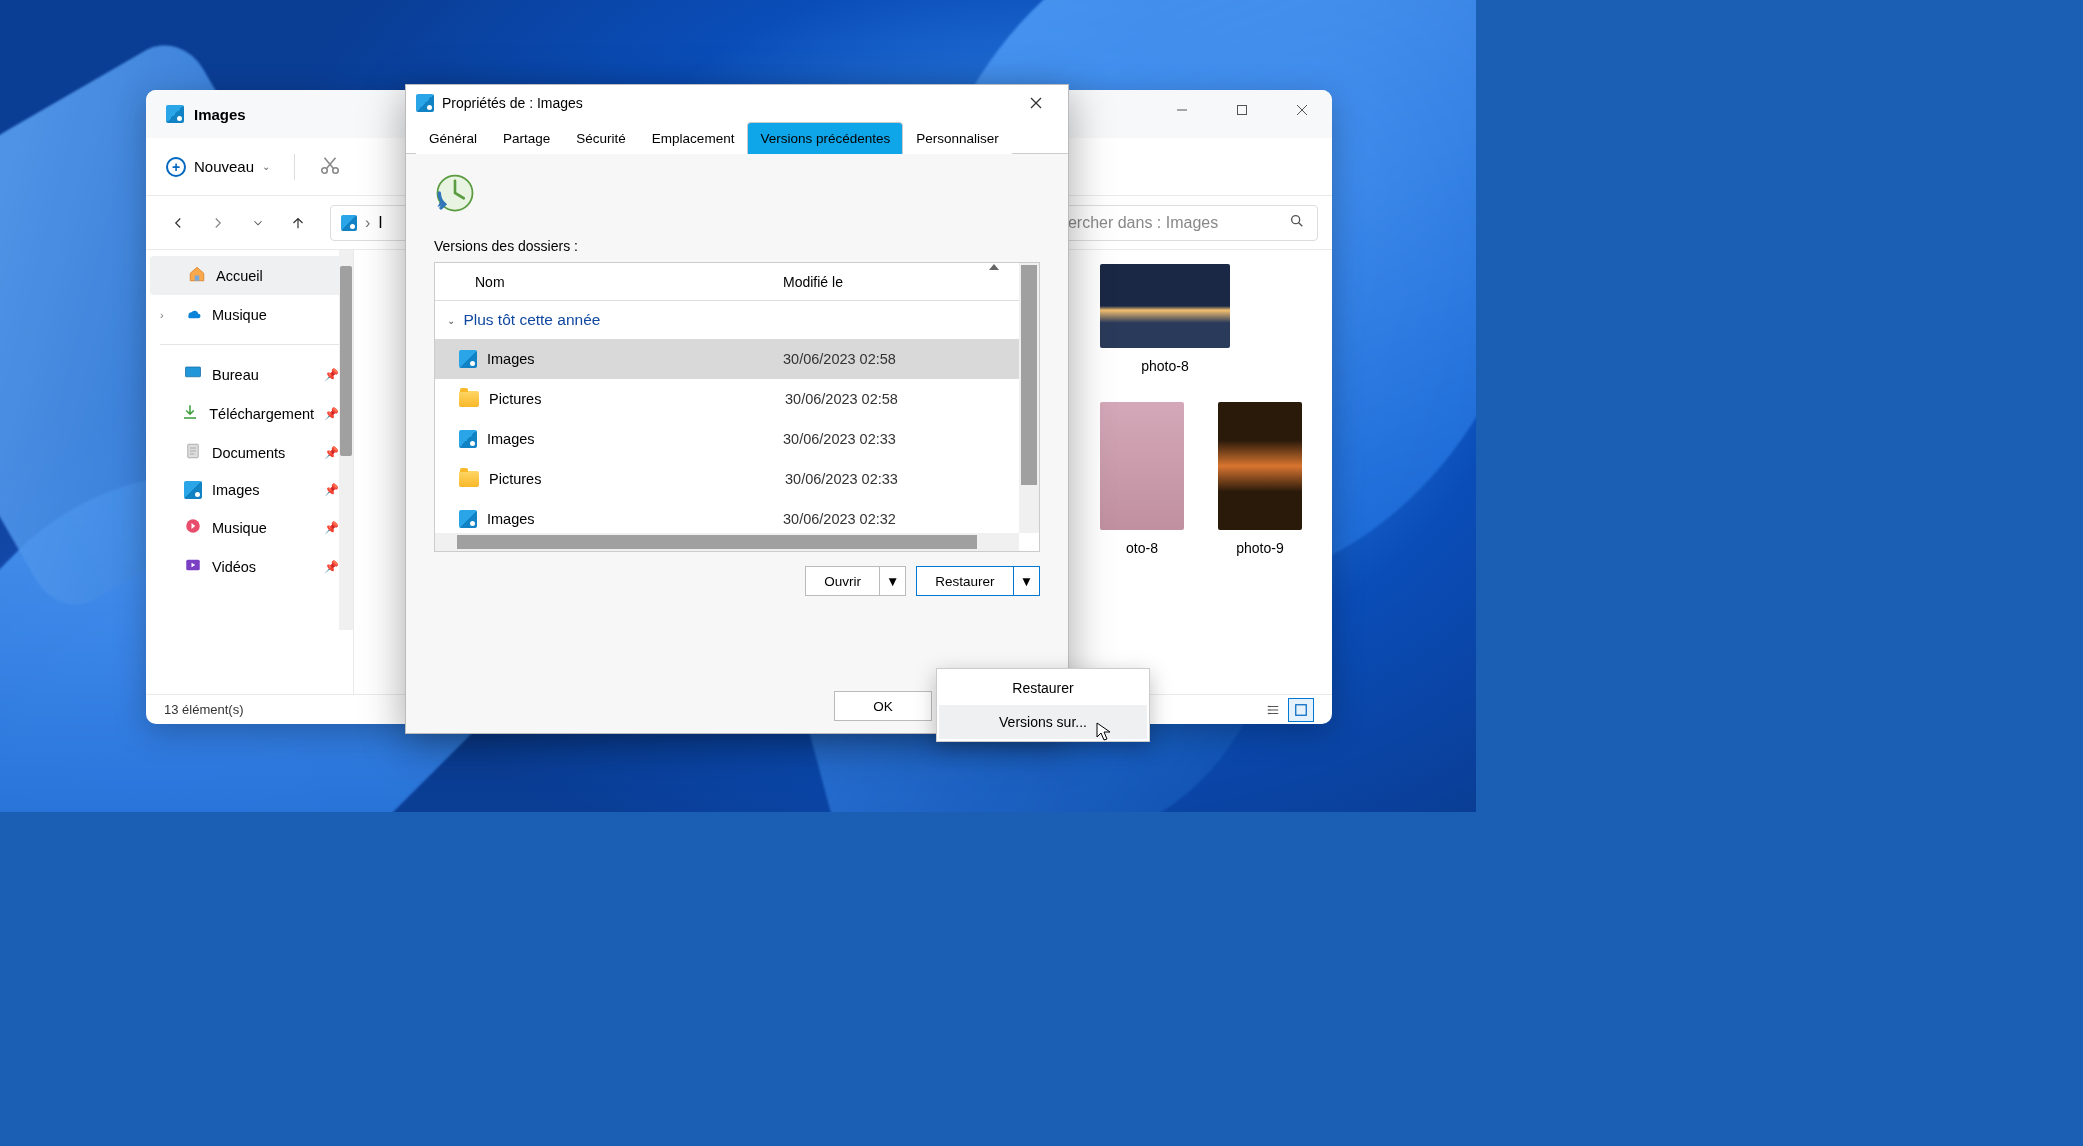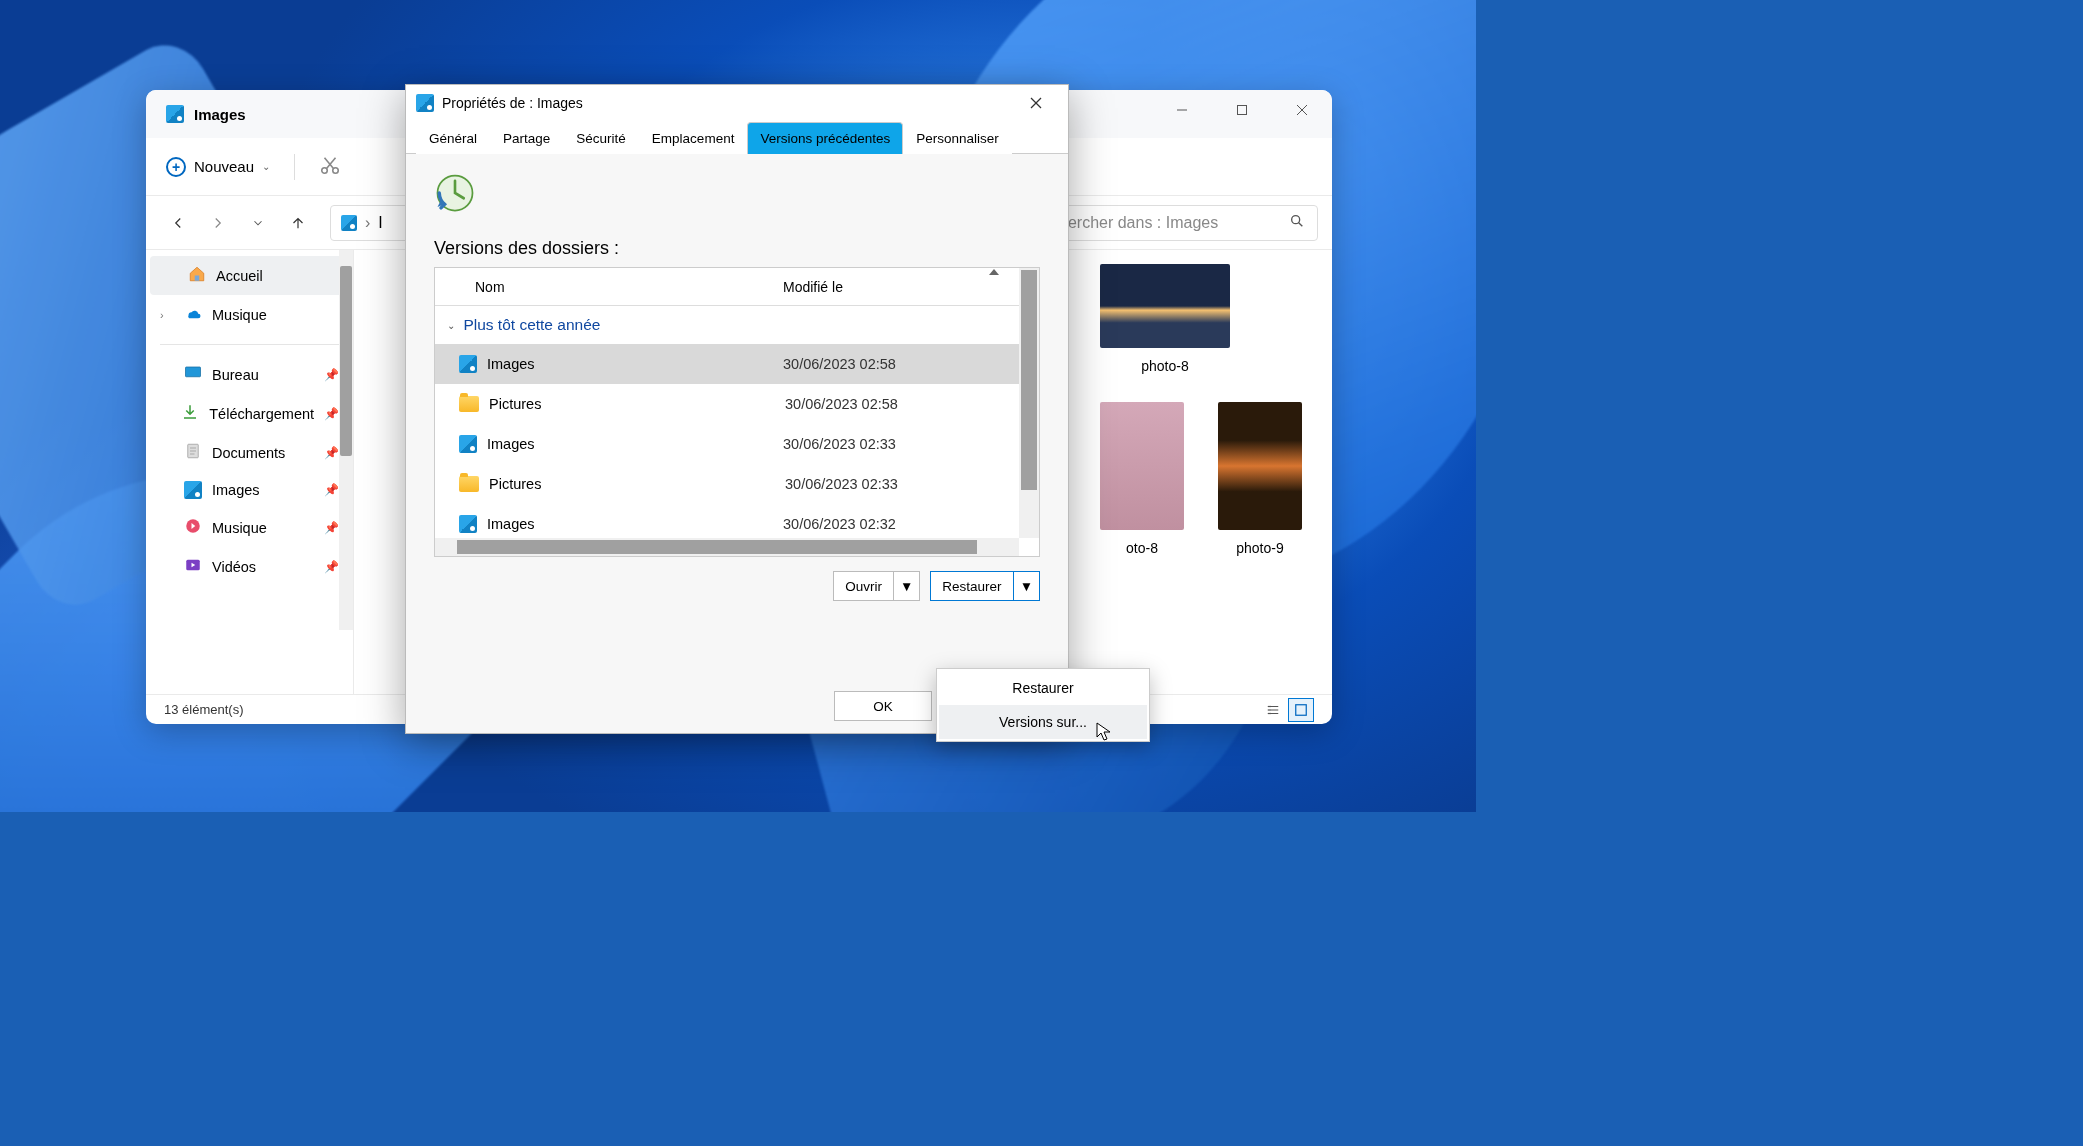--- a/index.html
+++ b/index.html
@@ -53,40 +53,40 @@
 .props-title-icon{width:16px;height:16px;margin-right:8px}
 .props-title{font-size:14px}
 .props-close{margin-left:auto;width:44px;height:30px;display:flex;align-items:center;justify-content:center}
 .props-tabs{display:flex;background:#fff;border-bottom:1px solid #ccc;padding:0 10px}
 .props-tab{padding:8px 12px;font-size:13.5px;border:1px solid transparent;border-bottom:none;cursor:default;position:relative;top:1px;background:#fff}
 .props-tab.active{border-color:#ccc;background:#0ea5e9;border-radius:4px 4px 0 0}
 .props-body{padding:18px 28px}
 .props-desc{display:flex;gap:18px;align-items:flex-start;margin-bottom:24px}
 .props-clock{width:42px;height:42px;flex-shrink:0}
 .props-desc-text{font-size:13.5px;line-height:1.45}
-.props-label{font-size:18px;margin-bottom:8px}
+.props-label{font-size:14px;margin-bottom:8px}
 .props-list{border:1px solid #ccc;background:#fff;height:290px;position:relative}
 .props-list-head{display:flex;border-bottom:1px solid #ddd;height:38px;align-items:center;font-size:14px}
 .props-list-head .col-name{width:340px;padding-left:40px}
 .props-list-head .col-mod{flex:1;padding-left:8px;position:relative}
 .props-list-head .col-mod::after{content:"";position:absolute;right:40px;top:-10px;border-left:5px solid transparent;border-right:5px solid transparent;border-bottom:6px solid #666}
 .props-group{display:flex;align-items:center;gap:8px;padding:10px 12px;color:#1048a0;font-size:15.5px}
 .props-group-chev{font-size:10px;color:#555}
 .props-row{display:flex;align-items:center;height:40px;font-size:14.5px}
 .props-row.sel{background:#d9d9d9}
 .props-row-ic{width:20px;height:20px;margin:0 10px 0 24px;flex-shrink:0}
 .props-row .n{width:296px}
 .props-row .d{color:#333}
 .props-list-scroll{position:absolute;right:0;top:0;width:20px;height:calc(100% - 18px);background:#f0f0f0}
 .props-list-scroll-thumb{position:absolute;right:2px;top:2px;width:16px;height:220px;background:#a0a0a0}
 .props-list-hscroll{position:absolute;left:0;bottom:0;right:20px;height:18px;background:#f0f0f0}
 .props-list-hscroll-thumb{position:absolute;left:22px;top:2px;width:520px;height:14px;background:#a0a0a0}
 .props-btns{display:flex;justify-content:flex-end;gap:10px;margin-top:14px}
 .props-split{display:flex}
-.props-btn{height:30px;padding:0 11px;background:#fff;border:1px solid #bbb;font-size:13.5px;display:flex;align-items:center}
+.props-btn{height:30px;padding:0 18px;background:#fff;border:1px solid #bbb;font-size:13.5px;display:flex;align-items:center}
 .props-btn.dd{padding:0 6px;border-left:none}
 .props-btn.blue{border-color:#0078d4;border-width:1px}
 .props-bottom{position:absolute;bottom:12px;right:28px;display:flex;gap:10px}
 .props-bottom .props-btn{width:98px;justify-content:center}
 
 .ctxmenu{position:absolute;left:936px;top:668px;width:214px;background:#fff;border:1px solid #ccc;box-shadow:0 6px 20px rgba(0,0,0,.25);padding:2px}
 .ctx-item{padding:9px 16px;font-size:14px;text-align:center}
 .ctx-item.hov{background:#eef0f2}
 .cursor{position:absolute;left:1096px;top:722px;width:16px;height:20px;pointer-events:none}
 

